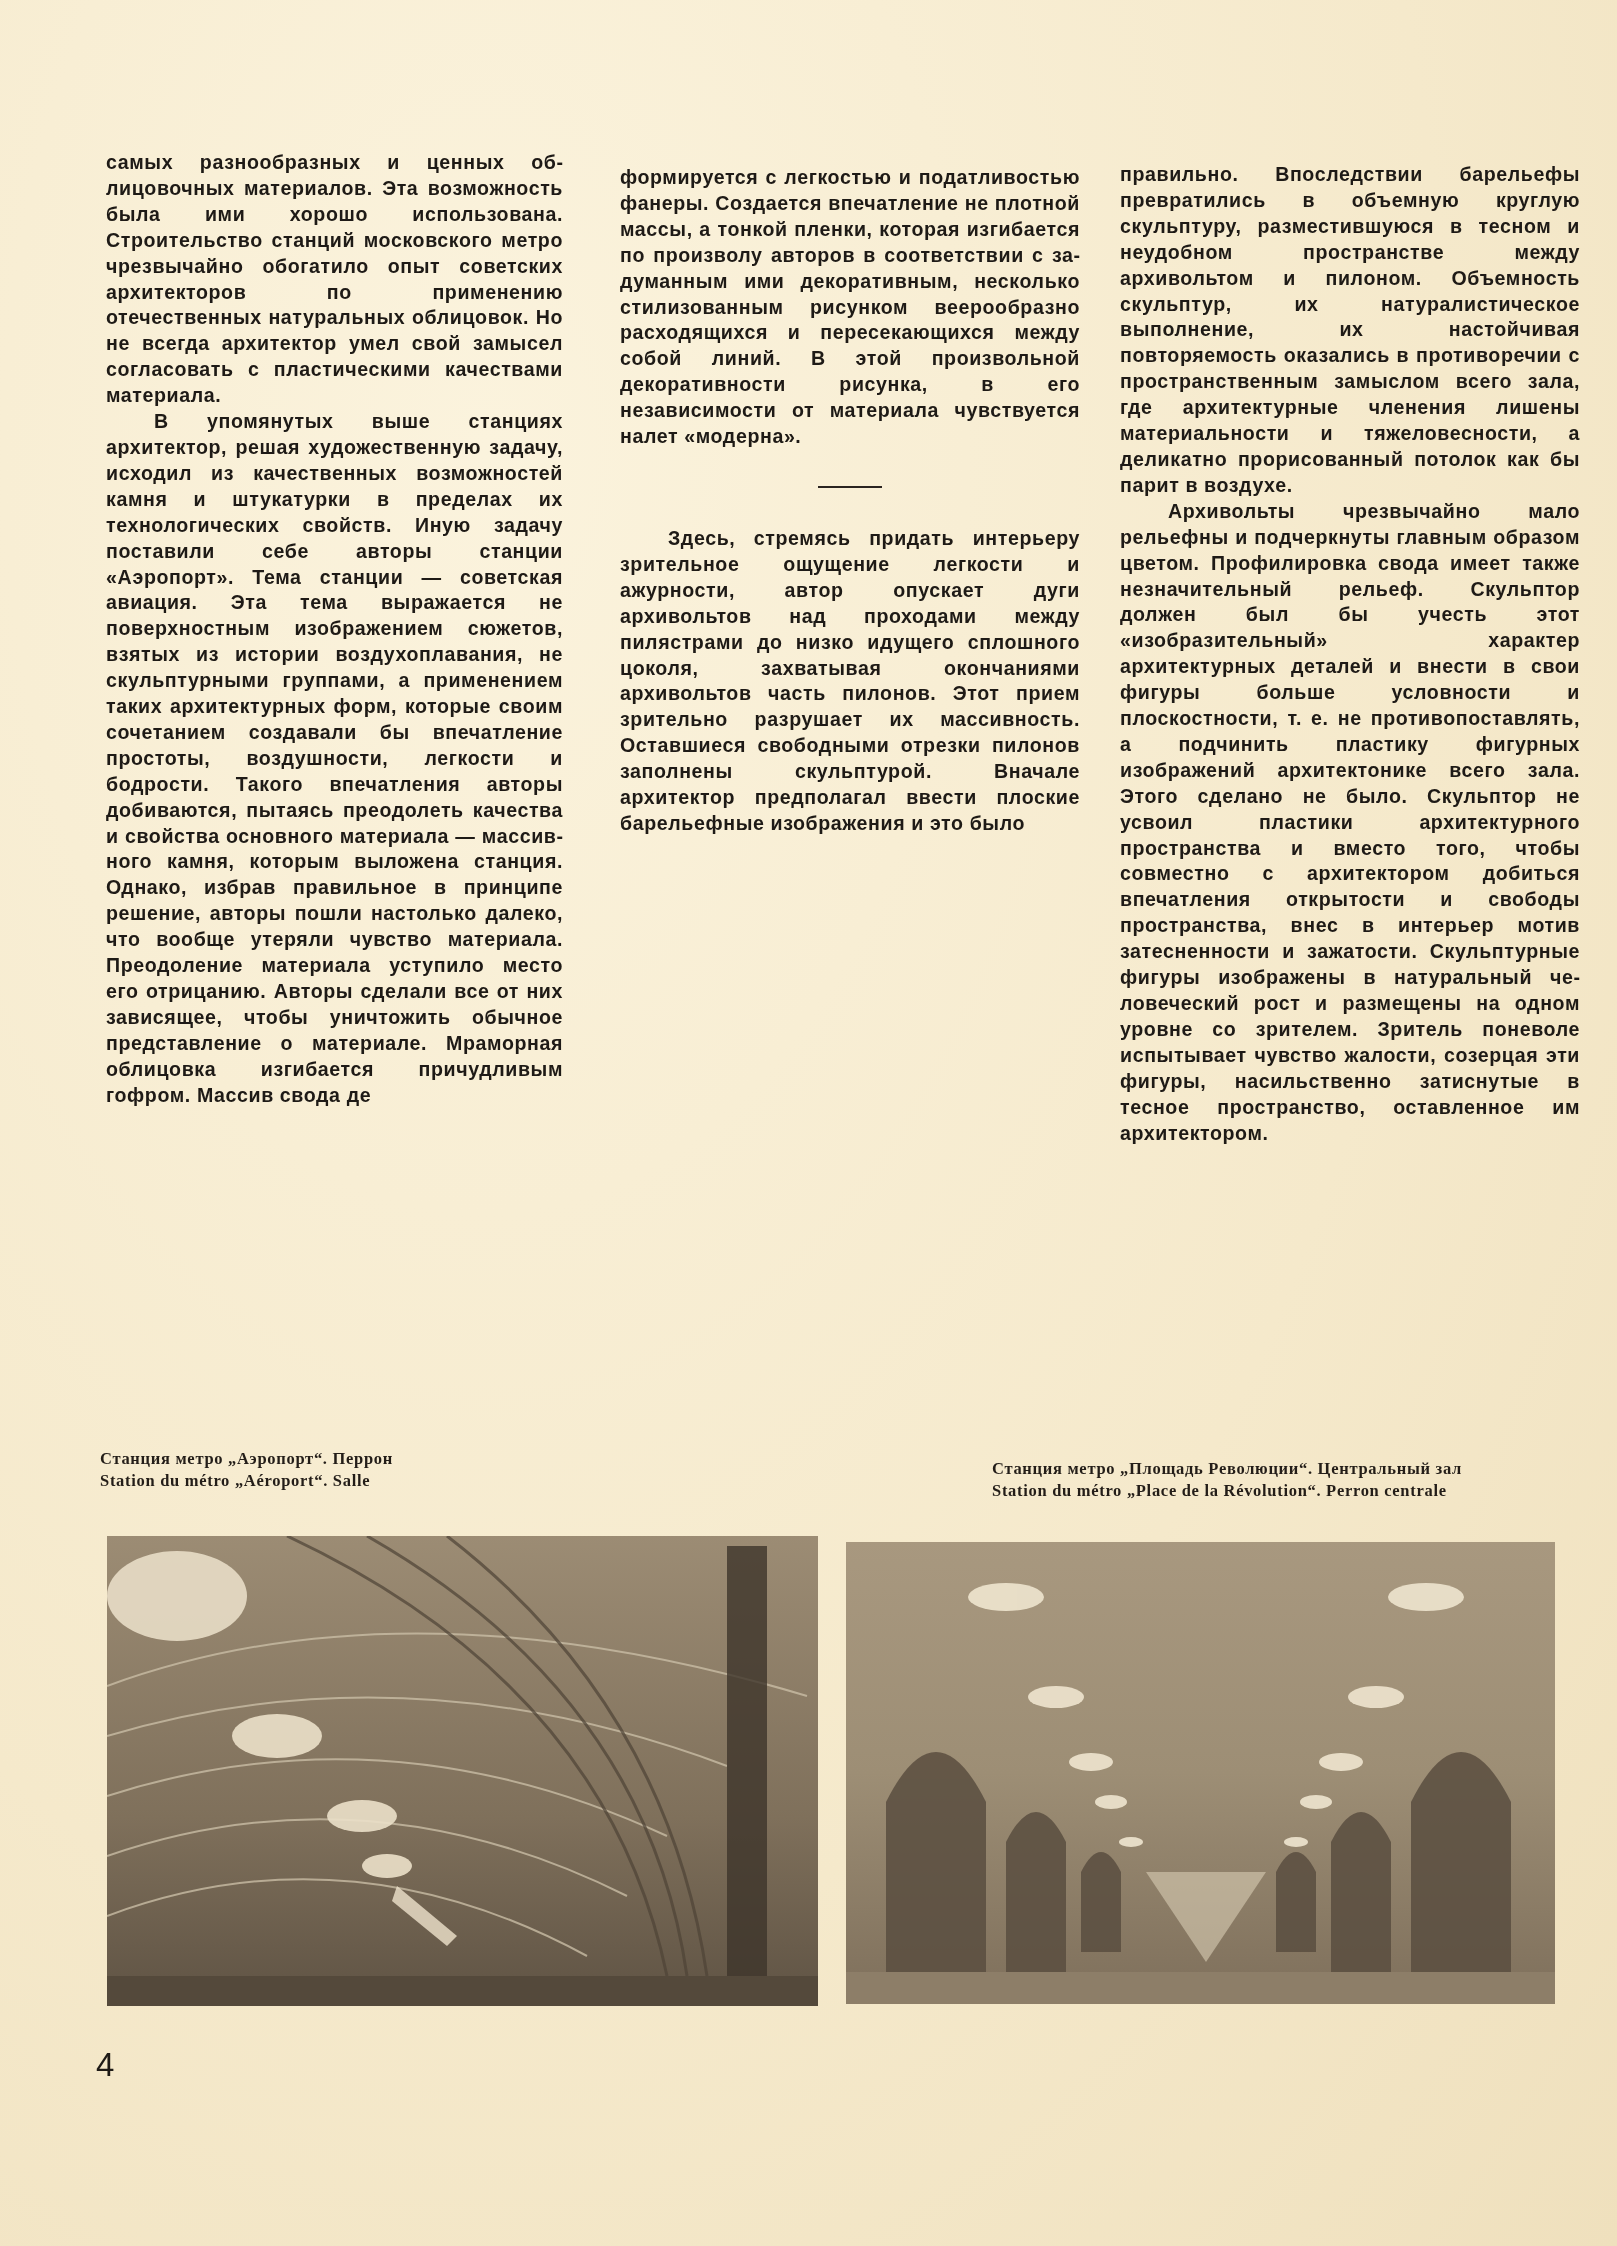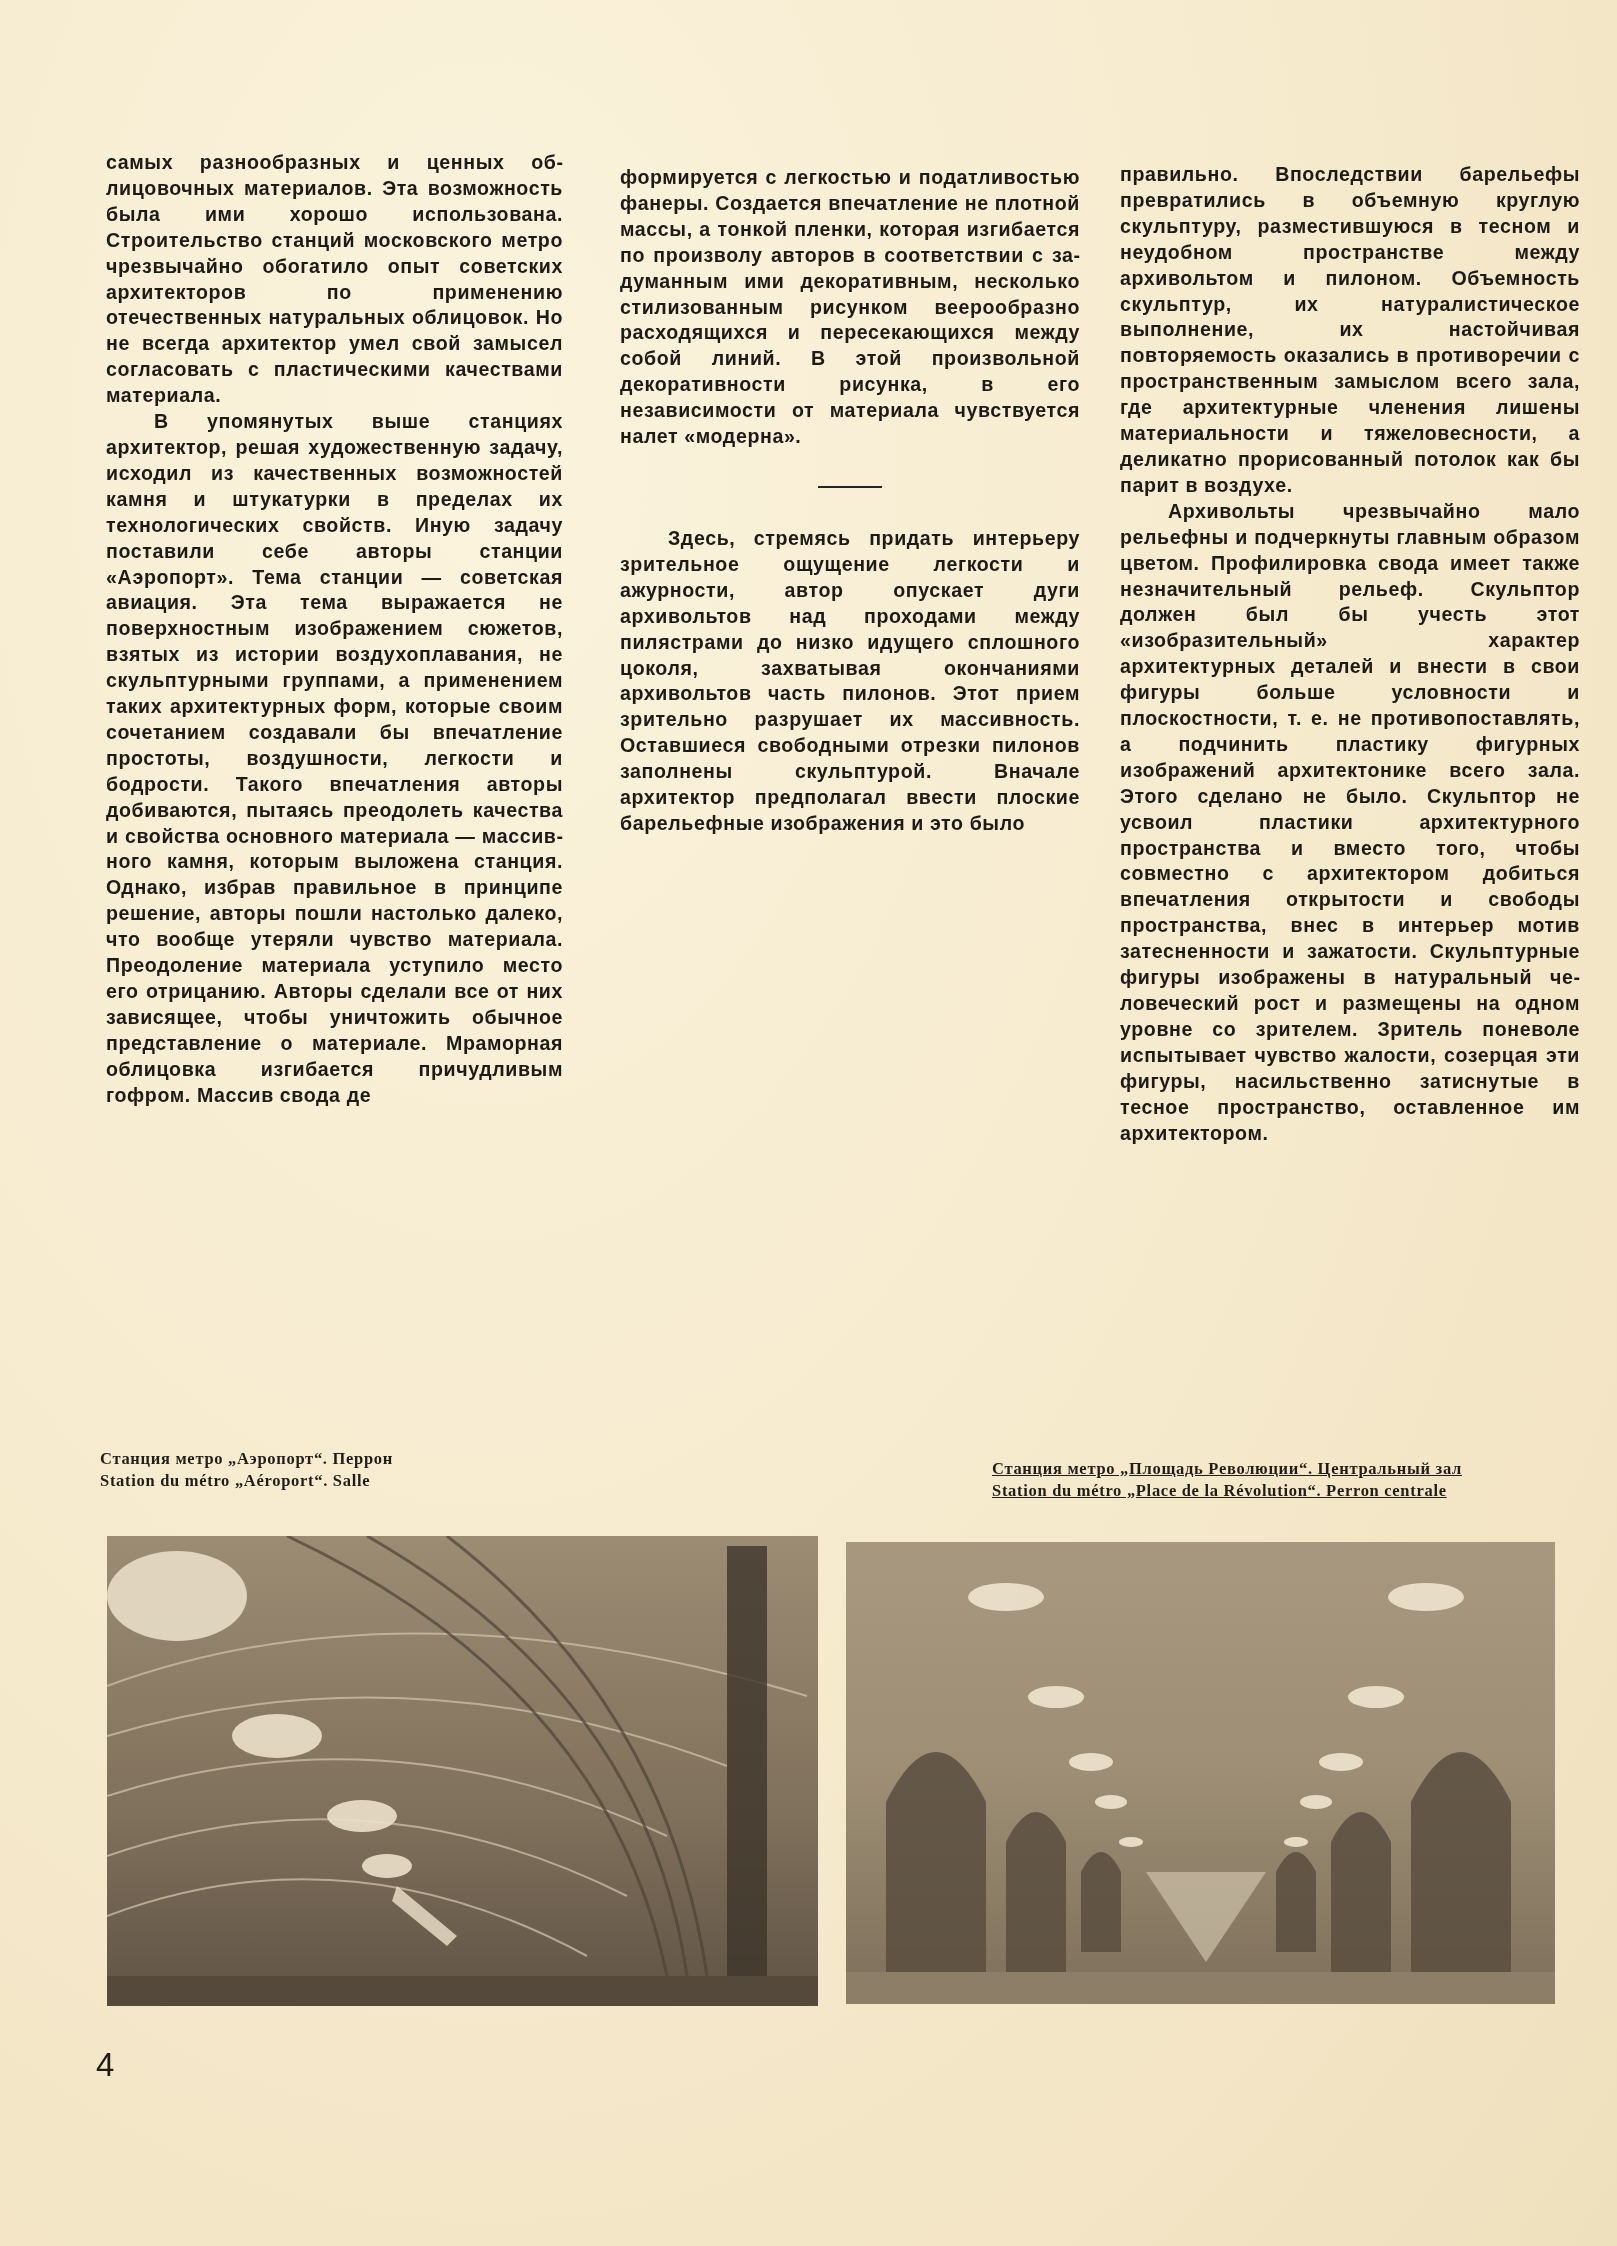--- a/index.html
+++ b/index.html
@@ -32,21 +32,21 @@
     .caption {
       position: absolute;
       font-family: "Liberation Serif", serif;
       font-weight: bold;
       font-size: 16.5px;
       line-height: 22px;
       letter-spacing: 0.7px;
       color: #231d18;
     }
     #cap1 { left: 100px; top: 1448px; }
-    #cap2 { left: 992px; top: 1458px; text-align: justify; text-decoration: underline; }
+    #cap2 { left: 992px; top: 1458px; text-align: justify; }
     .photo {
       position: absolute;
       background: #8a7a63;
       overflow: hidden;
     }
     #photo1 { left: 107px; top: 1536px; width: 711px; height: 470px; }
     #photo2 { left: 846px; top: 1542px; width: 709px; height: 462px; }
     .photo svg { width: 100%; height: 100%; display: block; }
     #page-number {
       position: absolute; left: 96px; top: 2046px;

